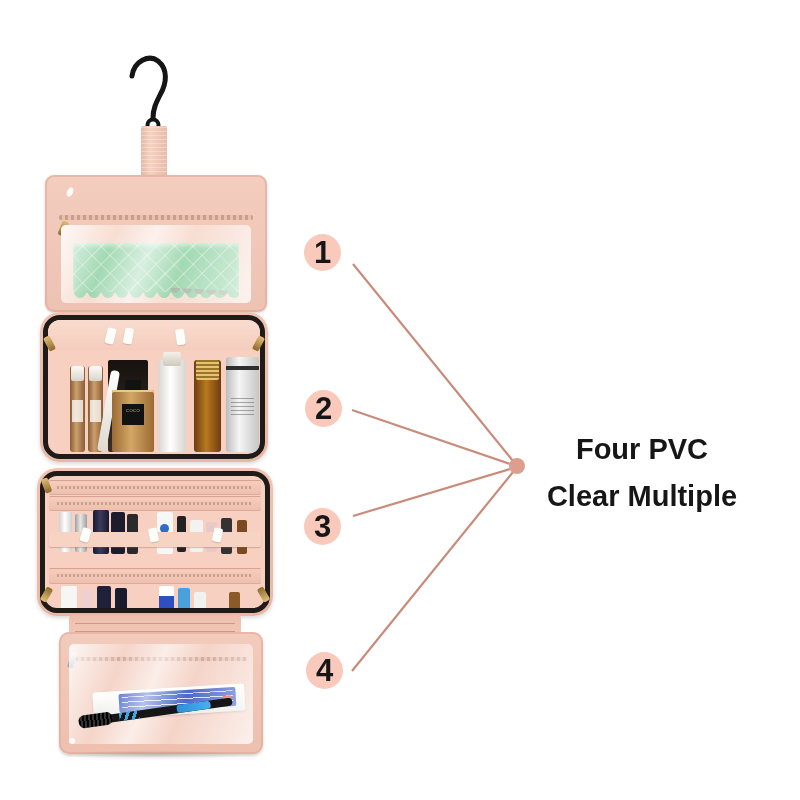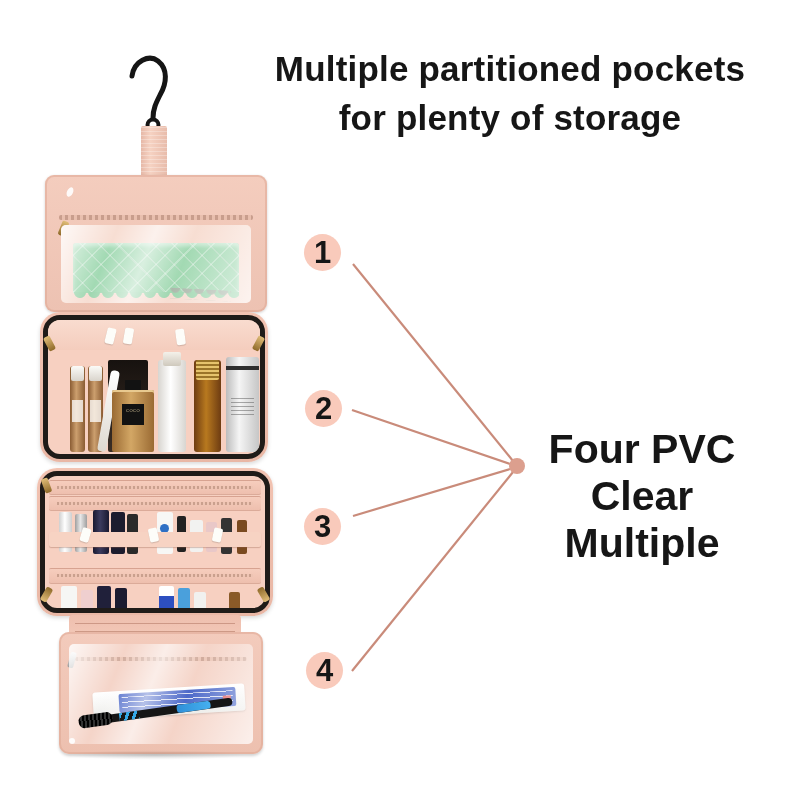--- a/index.html
+++ b/index.html
@@ -8,21 +8,21 @@
 
   
   .title{position:absolute;left:245px;top:44px;width:530px;text-align:center;
          font-weight:700;font-size:35px;line-height:49px;color:#161616;letter-spacing:.2px;}
 
   
   .num{position:absolute;width:37px;height:37px;border-radius:50%;background:#f9cabb;
        color:#161616;font-weight:700;font-size:31px;display:flex;align-items:center;justify-content:center;}
   .leader{position:absolute;left:0;top:0;pointer-events:none;}
   .pocket-label{position:absolute;left:517px;top:426px;width:250px;text-align:center;
-                font-weight:700;font-size:41px;line-height:47px;color:#161616;}
+                font-weight:700;font-size:29px;line-height:47px;color:#161616;}
 
   
   .bag{position:absolute;left:35px;top:48px;width:240px;height:712px;}
   .bag-shadow{position:absolute;left:28px;top:702px;width:184px;height:10px;border-radius:50%;
               background:radial-gradient(ellipse,rgba(0,0,0,.12),transparent 70%);}
 
   .hook{position:absolute;left:80px;top:2px;}
   .strap{position:absolute;left:106px;top:78px;width:26px;height:82px;border-radius:2px;
          background:linear-gradient(90deg,#e6b8a7,#f6d2c2 35%,#e8bcab);}
   .strap::before{content:"";position:absolute;inset:0;
@@ -128,24 +128,20 @@
         background:linear-gradient(90deg,#2f8fd8,#45b0f0);}
   .brush-chevrons{position:absolute;left:38px;top:0;width:20px;height:8px;
         background:repeating-linear-gradient(115deg,#35a8e8 0 3px,transparent 3px 7px);}
   .speck{position:absolute;background:rgba(255,255,255,.9);border-radius:50%;}
 </style>
 </head>
 <body>
 
 <div class="canvas">
 
-  <div class="title">
-    <div>Multiple partitioned pockets</div>
-    <div>for plenty of storage</div>
-  </div>
 
   <div class="bag">
     <svg class="hook" width="70" height="88" viewBox="0 0 70 88">
       <path d="M 17 26 C 19 11, 34 4, 43 11 C 53 19, 52 33, 45 45 C 41 53, 38 59, 38 68" fill="none" stroke="#151515" stroke-width="5" stroke-linecap="round"></path>
       <circle cx="38" cy="75" r="5.5" fill="none" stroke="#151515" stroke-width="4"></circle>
     </svg>
 
     <div class="strap">
       <div class="strap-x"></div>
     </div>

